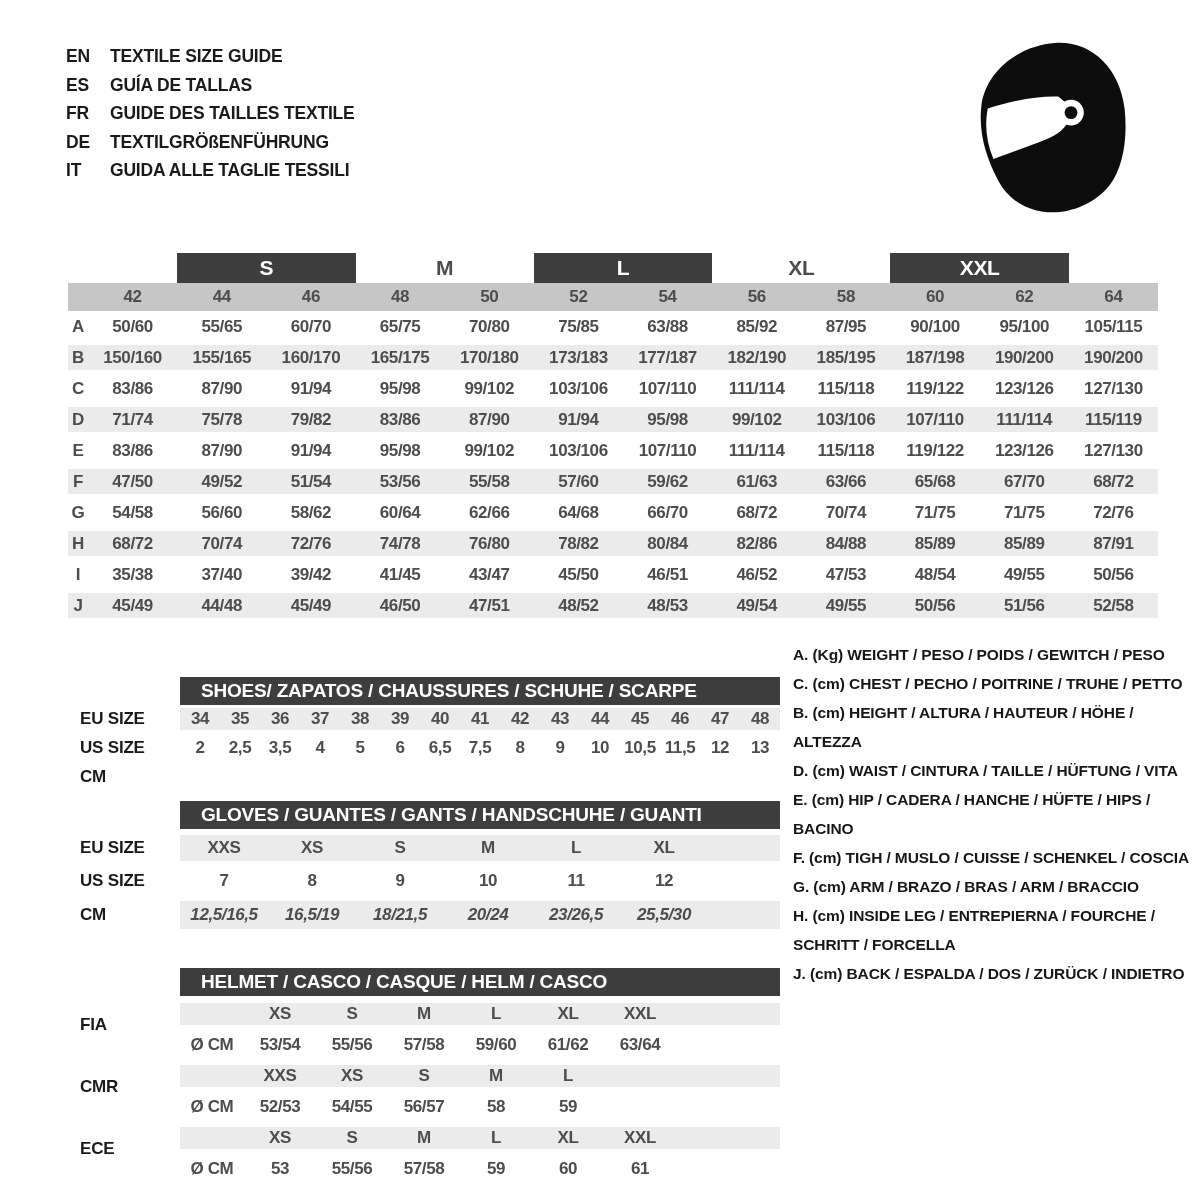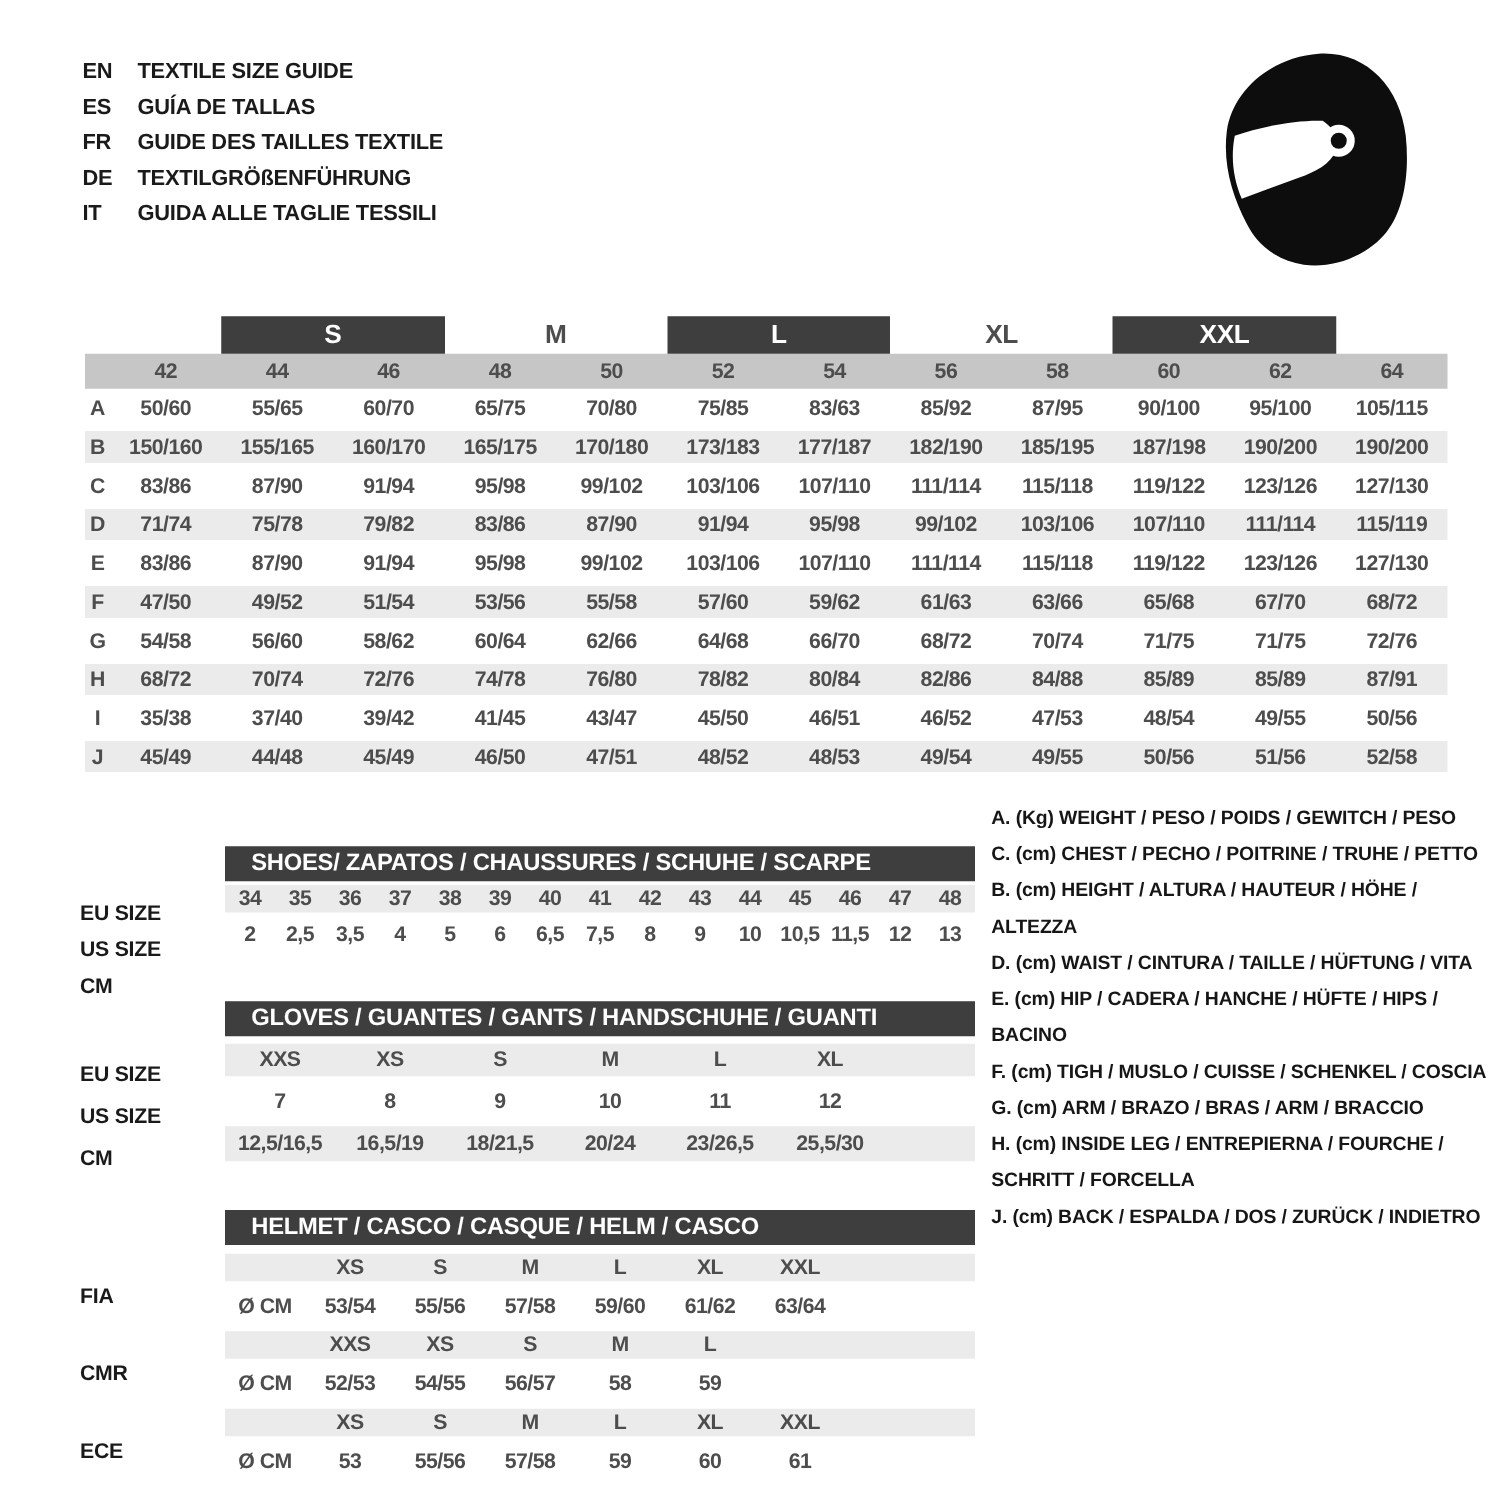--- a/index.html
+++ b/index.html
@@ -36,21 +36,21 @@
   .t-row.stripe{background:linear-gradient(#fff 0 3px,var(--stripe) 3px 28px,#fff 28px 31px);}
   
   .section{position:absolute;left:180px;width:600px;}
   .sec-bar{height:28px;background:var(--dark);color:#fff;font-size:19px;line-height:28px;padding-left:21px;letter-spacing:-0.2px;white-space:nowrap;overflow:hidden;}
   .sec-row{display:grid;align-items:center;font-size:17px;color:var(--ttext);}
   .sec-row.gray{background:var(--stripe);}
   .shoes-grid{grid-template-columns:repeat(15,1fr);}
   .gloves-grid{grid-template-columns:repeat(6,88px);}
   .helmet-grid{grid-template-columns:64px repeat(6,72px);}
   .sec-row .cell{font-size:17px;}
-  .side-label{position:absolute;left:64px;display:flex;align-items:center;font-size:17px;color:var(--black);letter-spacing:-0.2px;margin-top:12px;}
+  .side-label{position:absolute;left:80px;display:flex;align-items:center;font-size:17px;color:var(--black);letter-spacing:-0.2px;}
   
   .legend{position:absolute;left:793px;top:640px;width:406px;}
   .legend-item{font-size:15.5px;line-height:29px;color:#161616;letter-spacing:-0.1px;}
 </style>
 </head>
 <body>
 
 <div class="lang-block">
     <div class="lang-row">
       <span class="lang-code">EN</span>
@@ -108,21 +108,21 @@
     </div>
   <div>
       <div class="grid13 t-row">
         <div class="cell">A</div>
         <div class="cell">50/60</div>
         <div class="cell">55/65</div>
         <div class="cell">60/70</div>
         <div class="cell">65/75</div>
         <div class="cell">70/80</div>
         <div class="cell">75/85</div>
-        <div class="cell">83/63</div>
+        <div class="cell">63/88</div>
         <div class="cell">85/92</div>
         <div class="cell">87/95</div>
         <div class="cell">90/100</div>
         <div class="cell">95/100</div>
         <div class="cell">105/115</div>
       </div>
       <div class="grid13 t-row stripe">
         <div class="cell">B</div>
         <div class="cell">150/160</div>
         <div class="cell">155/165</div>
@@ -329,21 +329,21 @@
         <div class="cell">XL</div>
       </div>
       <div class="sec-row gloves-grid" style="height: 40px;">
         <div class="cell">7</div>
         <div class="cell">8</div>
         <div class="cell">9</div>
         <div class="cell">10</div>
         <div class="cell">11</div>
         <div class="cell">12</div>
       </div>
-      <div class="sec-row gloves-grid gray" style="height: 28px;">
+      <div class="sec-row gloves-grid gray" style="height: 28px; font-style: italic;">
         <div class="cell">12,5/16,5</div>
         <div class="cell">16,5/19</div>
         <div class="cell">18/21,5</div>
         <div class="cell">20/24</div>
         <div class="cell">23/26,5</div>
         <div class="cell">25,5/30</div>
       </div>
     </div>
 </div>
 

